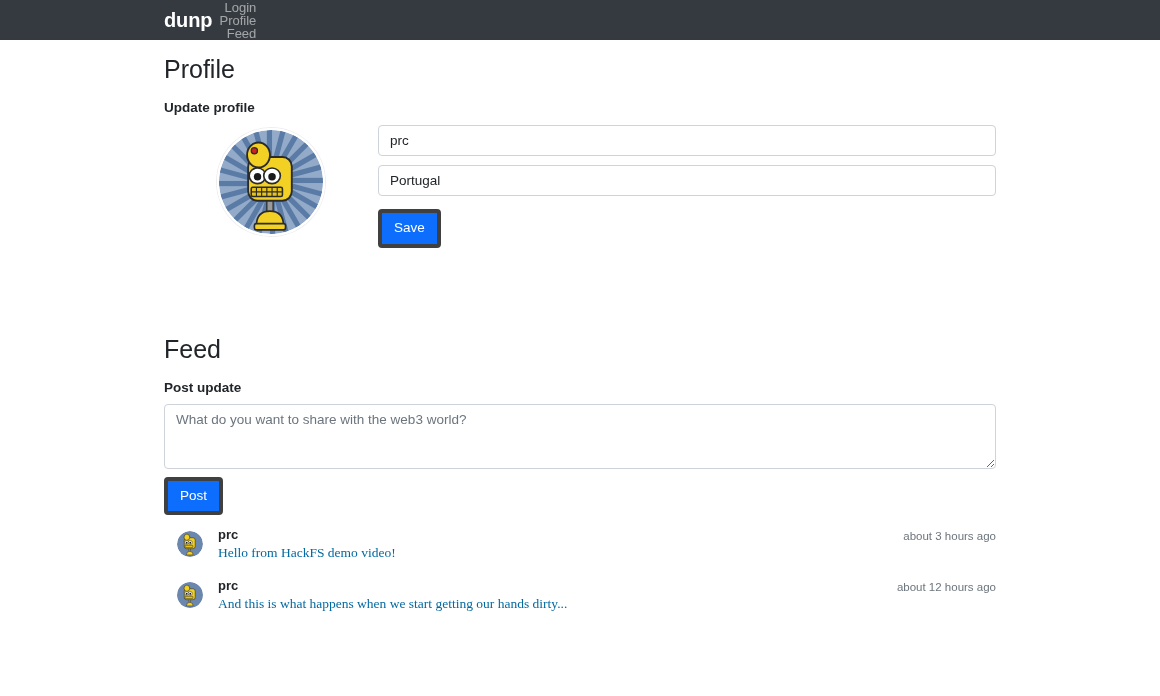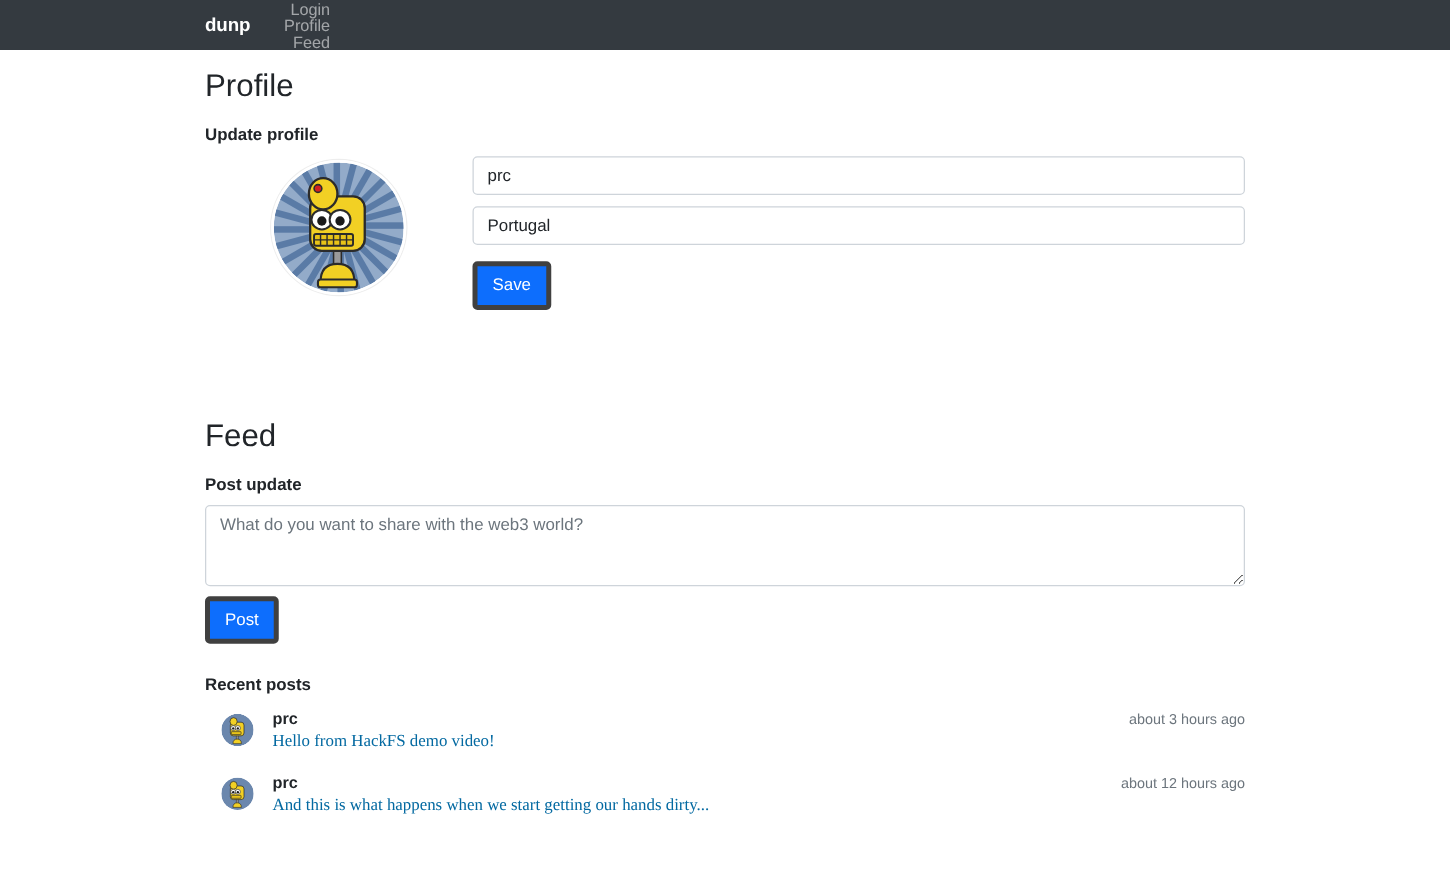--- a/index.html
+++ b/index.html
@@ -17,24 +17,23 @@
   .navbar {
     height: 40px;
     background: #343a40;
     display: flex;
     align-items: center;
     padding: 0 0 0 164px;
     width: 1160px;
   }
   .brand {
     color: #ffffff;
-    font-size: 15px;
+    font-size: 20px;
     font-weight: bold;
     letter-spacing: -0.1px;
-    margin-right: 20px;
     line-height: 1;
     cursor: pointer;
   }
   .nav-links { display: flex; align-items: flex-end; gap: 0px; flex-direction: column; }
   .nav-link {
     color: rgba(255,255,255,0.55);
     font-size: 13px;
     line-height: 1;
     padding: 0 7px;
     cursor: pointer;
@@ -330,21 +329,20 @@
   </div>
 
   
   <h2 class="feed-title">Feed</h2>
   <div class="section-label">Post update</div>
 
   <textarea class="textarea" placeholder="What do you want to share with the web3 world?" style=""></textarea>
 
   <button class="btn post-btn">Post</button>
 
-  <div class="section-label recent-label">Recent posts</div>
 
   <div class="post-list">
 
     <div class="post-item">
       <div class="post-avatar-wrap">
         <div class="avatar-small">
           <svg viewBox="0 0 100 100" xmlns="http://www.w3.org/2000/svg">
             <g clip-path="url(#circclip)">
               <circle cx="50" cy="50" r="50" fill="#6b87ad"></circle>
               <rect x="46" y="64" width="6" height="16" fill="#9a9a9a" stroke="#2b2b2b" stroke-width="1.6"></rect>

